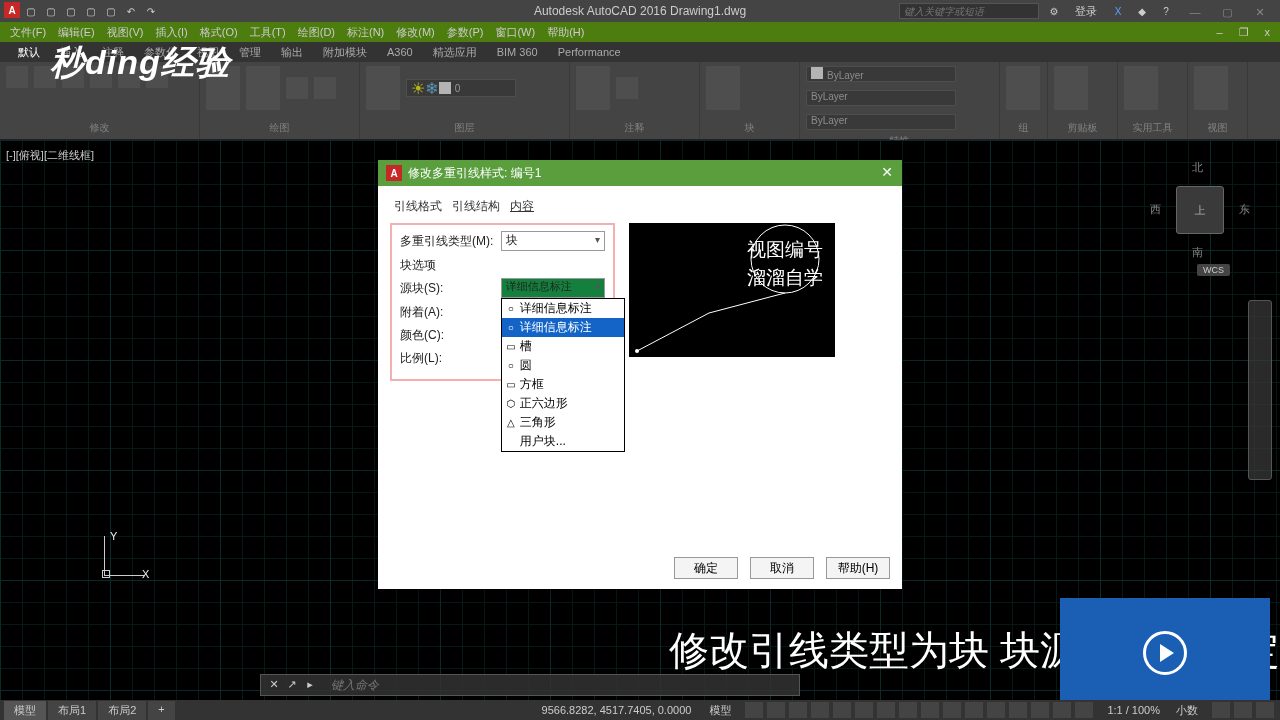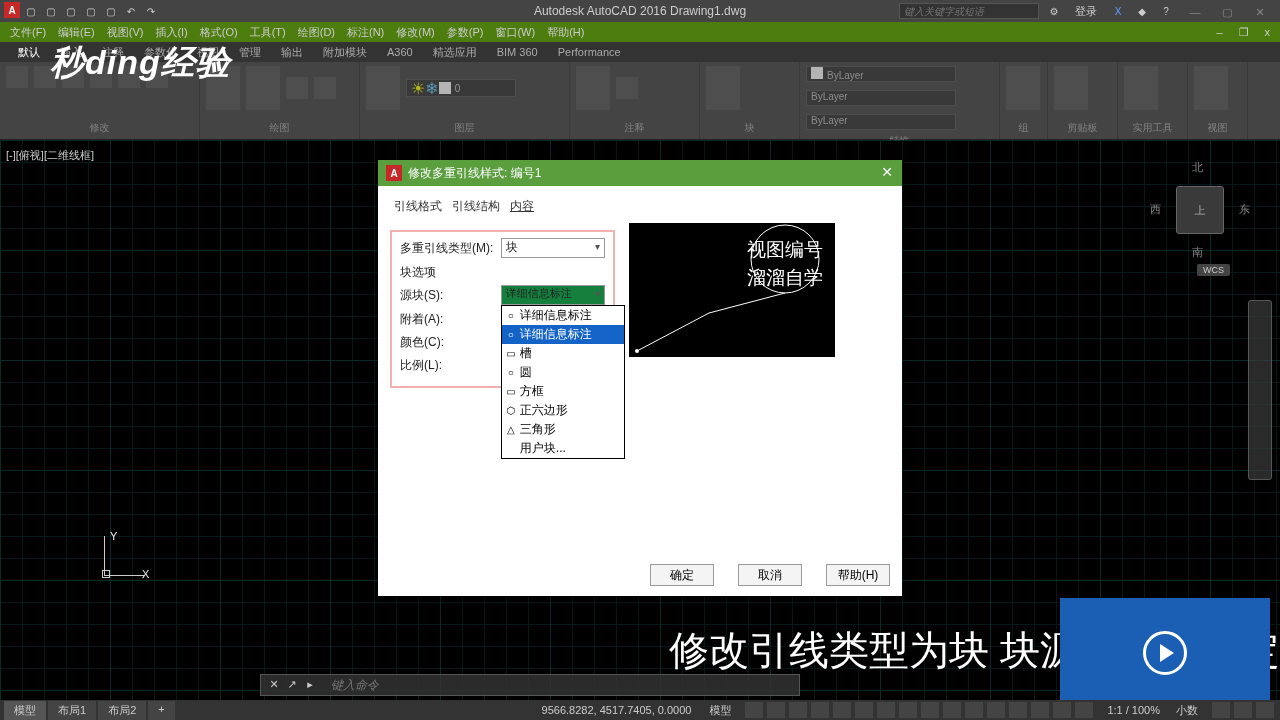--- a/index.html
+++ b/index.html
@@ -57,38 +57,38 @@
 
 .dialog { position: absolute; top: 160px; left: 378px; width: 524px; background: #fff; box-shadow: 0 2px 12px rgba(0,0,0,0.5); }
 .dialog-title { height: 26px; background: #5a9e3e; display: flex; align-items: center; padding: 0 8px; color: #fff; font-size: 12px; position: relative; }
 .dialog-title .app-logo { margin-right: 6px; }
 .dialog-close { position: absolute; right: 6px; top: 4px; color: #fff; font-size: 14px; cursor: pointer; width: 18px; text-align: center; }
 .dialog-body { padding: 10px 12px 8px; }
 .dialog-tabs { display: flex; gap: 2px; font-size: 12px; color: #333; margin-bottom: 6px; }
 .dialog-tabs span { padding: 2px 4px; }
 .dialog-tabs span.active { text-decoration: underline; }
 .dialog-content { display: flex; gap: 14px; }
-.form-col { width: 225px; border: 2px solid #f4b0b0; padding: 6px 8px; margin-top: 7px; }
+.form-col { width: 225px; border: 2px solid #f4b0b0; padding: 6px 8px; }
 .form-row { display: flex; align-items: center; margin-bottom: 6px; font-size: 12px; color: #222; }
 .form-row label { width: 120px; }
 .form-combo { width: 122px; height: 20px; border: 1px solid #999; background: #fff; font-size: 12px; padding: 0 4px; position: relative; }
 .form-combo::after { content: '▾'; position: absolute; right: 4px; top: 2px; color: #555; font-size: 10px; }
 .section-title { font-size: 12px; color: #222; margin: 2px 0 4px; }
 .form-combo.open { background: #15803d; }
 .dropdown-list { position: absolute; top: 19px; left: -1px; width: 124px; background: #fff; border: 1px solid #000; z-index: 10; }
 .dropdown-list div { padding: 1px 4px; font-size: 12px; color: #000; display: flex; align-items: center; gap: 4px; }
 .dropdown-list div.hl { background: #1464c8; color: #fff; }
 .dd-glyph { width: 10px; display: inline-block; text-align: center; font-size: 10px; }
 
 .preview-col { width: 206px; height: 134px; background: #000; position: relative; }
 .preview-svg { position: absolute; inset: 0; }
 .preview-text1 { position: absolute; top: 14px; right: 12px; color: #fff; font-size: 19px; font-family: SimSun; }
 .preview-text2 { position: absolute; top: 42px; right: 12px; color: #fff; font-size: 19px; font-family: SimSun; }
 
-.dialog-buttons { display: flex; justify-content: flex-end; gap: 24px; padding: 8px 12px 10px; }
+.dialog-buttons { display: flex; justify-content: flex-end; gap: 12px; padding: 8px 12px 10px; }
 .dlg-btn { width: 64px; height: 22px; border: 1px solid #999; background: #f4f4f4; font-size: 12px; cursor: pointer; }
 
 .caption { position: absolute; bottom: 42px; width: 100%; text-align: right; color: #fff; font-size: 40px; text-shadow: 0 0 4px #000; padding-left: 44px; }
 .brand-logo { position: absolute; bottom: 12px; right: 10px; width: 210px; height: 110px; background: #1a5fb4; display: flex; align-items: center; justify-content: center; gap: 8px; }
 .brand-play { width: 44px; height: 44px; border: 3px solid #fff; border-radius: 50%; display: flex; align-items: center; justify-content: center; }
 .brand-play::after { content: ''; border-left: 14px solid #fff; border-top: 9px solid transparent; border-bottom: 9px solid transparent; margin-left: 4px; }
 .brand-text { color: #fff; }
 .brand-text .bt1 { font-size: 22px; font-weight: bold; }
 .brand-text .bt2 { font-size: 11px; }
 

